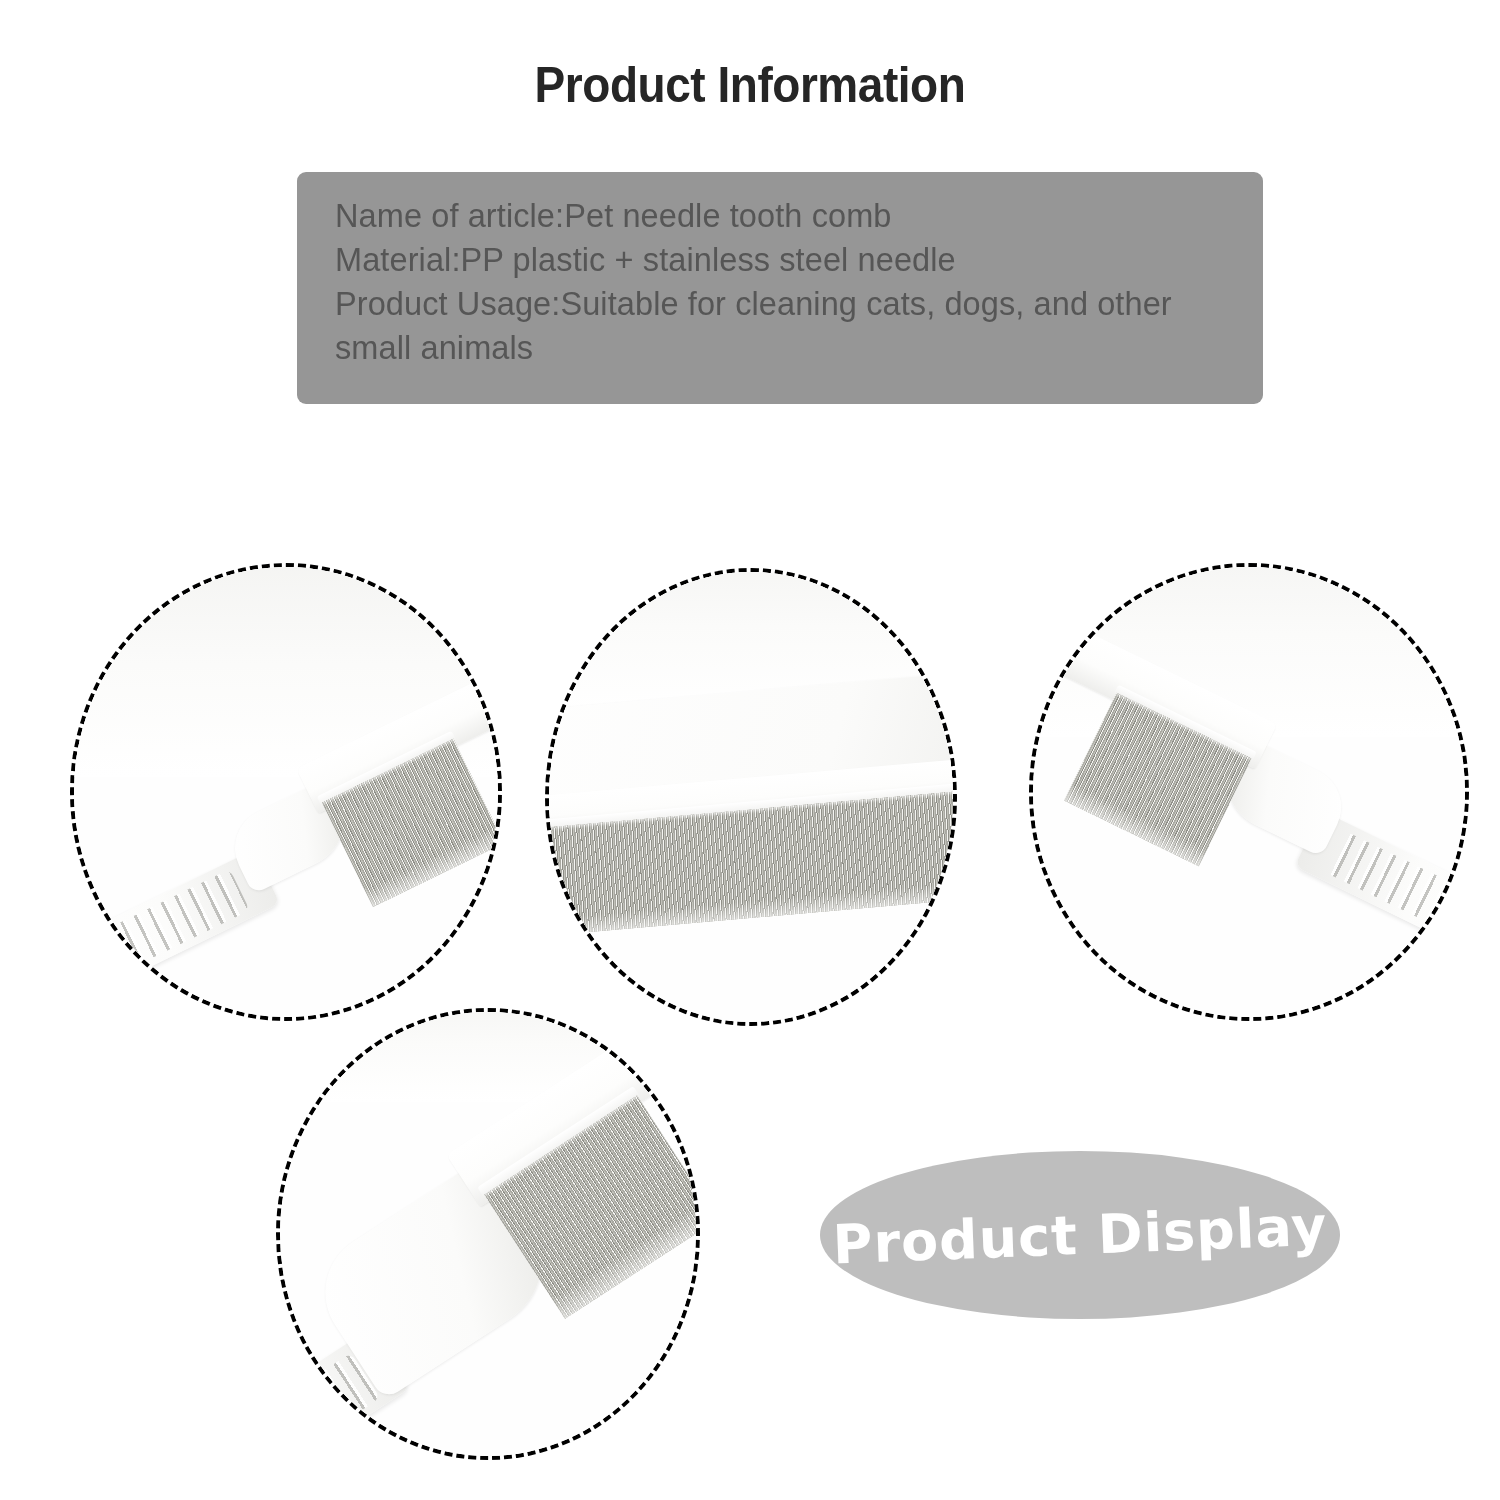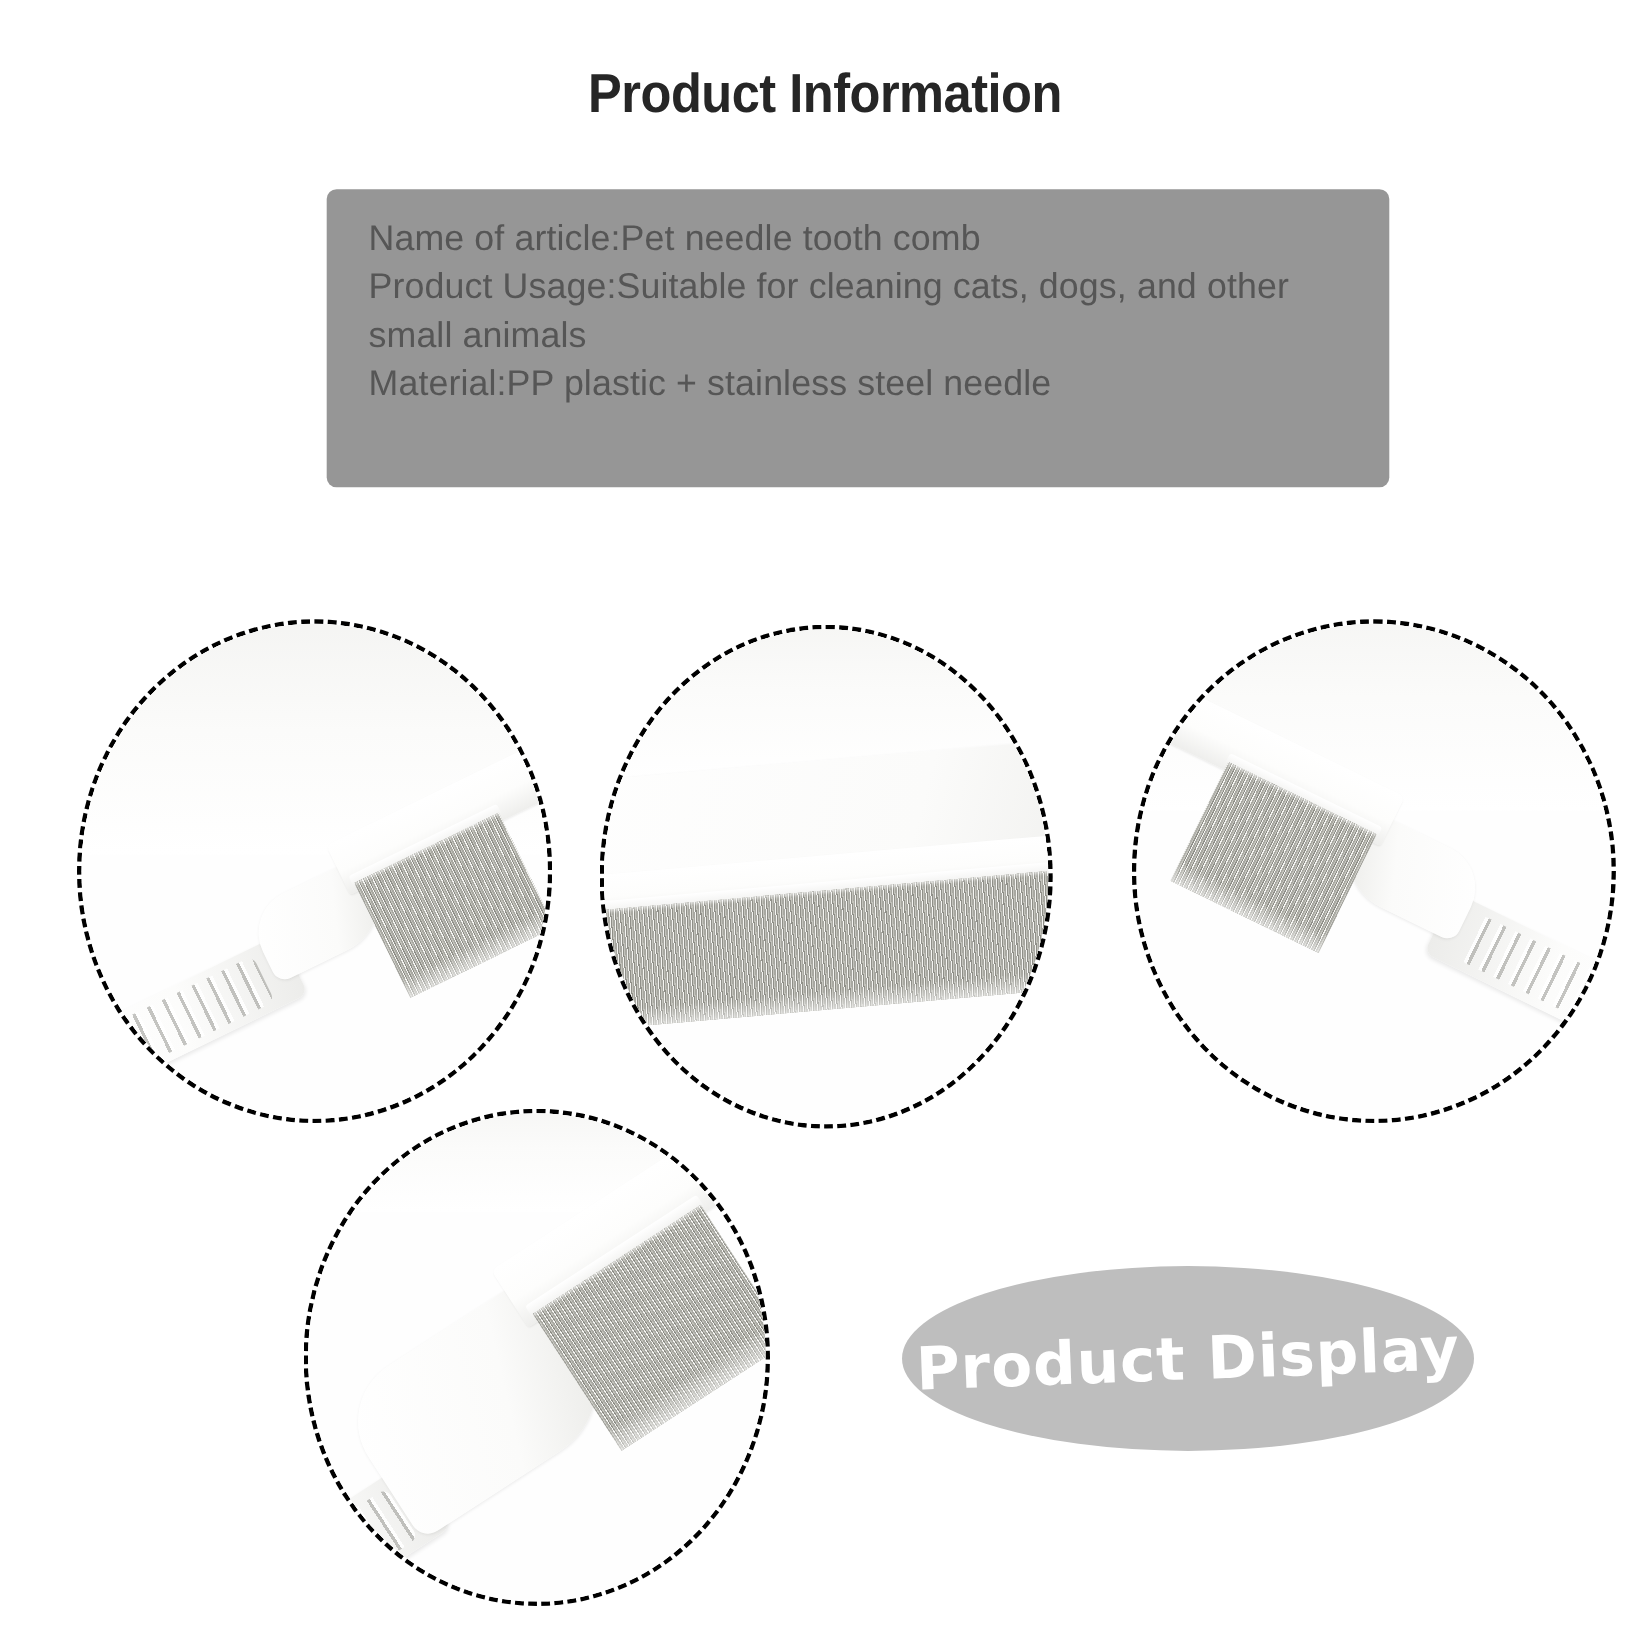--- a/index.html
+++ b/index.html
@@ -34,21 +34,21 @@
     transform: scaleX(0.92);
     transform-origin: center;
   }
 
   
   #info-panel {
     position: absolute;
     left: 297px;
     top: 172px;
     width: 966px;
-    height: 271px;
+    height: 232px;
     background: #969696;
     border-radius: 9px;
     padding: 22px 30px 0 38px;
   }
 
   .info-line {
     font-size: 32.5px;
     line-height: 44px;
     color: #565656;
     font-family: "Liberation Sans Narrow", "Liberation Sans", sans-serif;
@@ -178,22 +178,22 @@
 </style>
 </head>
 <body>
 
 <div id="page">
 
   <div id="page-title">Product Information</div>
 
   <div id="info-panel">
     <div class="info-line">Name of article:Pet needle tooth comb</div>
+    <div class="info-line">Material:PP plastic + stainless steel needle</div>
     <div class="info-line wrap">Product Usage:Suitable for cleaning cats, dogs, and other small animals</div>
-    <div class="info-line">Material:PP plastic + stainless steel needle</div>
   </div>
 
   <div class="photo-circle" style="left:70px; top:563px; width:432px; height:458px;">
     <div class="photo-inner">
 
       <div class="plate-seam" style="left:-60px; top:-40px; width:560px; height:250px;"></div>
 
       <div class="comb" style="left:-70px; top:120px; width:560px; height:340px; transform:rotate(-26deg);">
 
         <div class="comb-grip" style="left:6px; top:150px; width:250px; height:60px; border-radius:34px 10px 10px 34px;">

